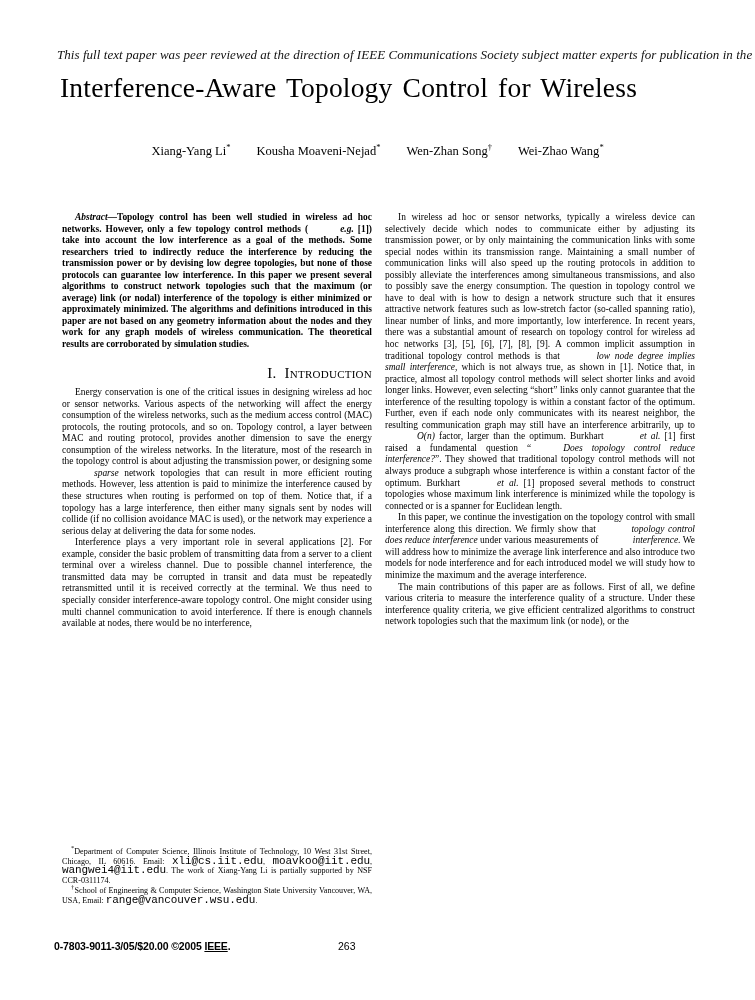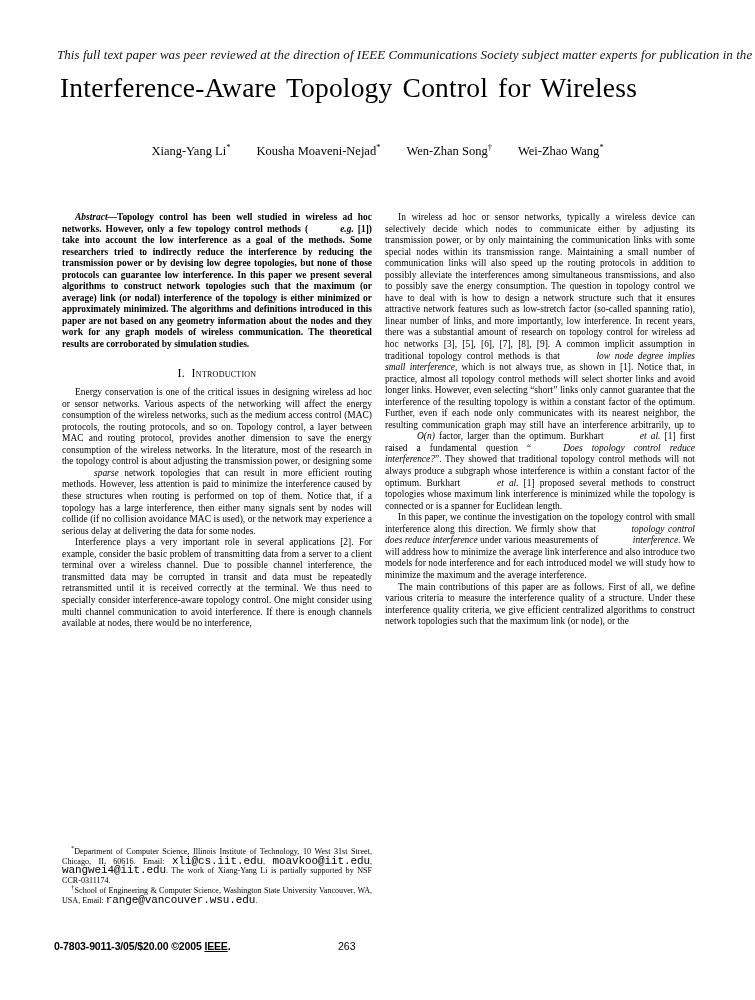--- a/index.html
+++ b/index.html
@@ -96,24 +96,24 @@
     font-weight: bold;
     text-indent: 13px;
     margin: 0;
   }
   .abstract .lead {
     font-style: italic;
     font-weight: bold;
   }
 
   .sec-head {
-    text-align: center;
+    text-align: right;
     text-indent: 0;
     margin: 17px 0 8px 0;
-    font-size: 12px;
+    font-size: 15px;
     font-variant: small-caps;
     letter-spacing: 0.25px;
   }
   .sec-head .num { font-variant: normal; }
 
   em, .it { font-style: italic; padding-left: 32px; }
 
   
   .footnotes {
     position: absolute;

